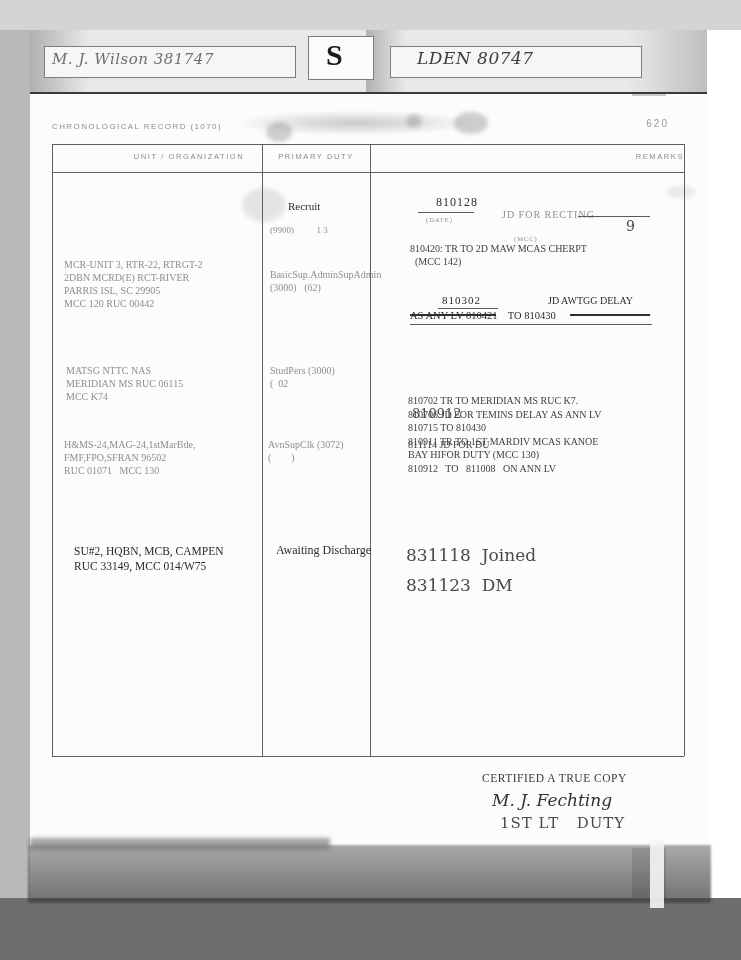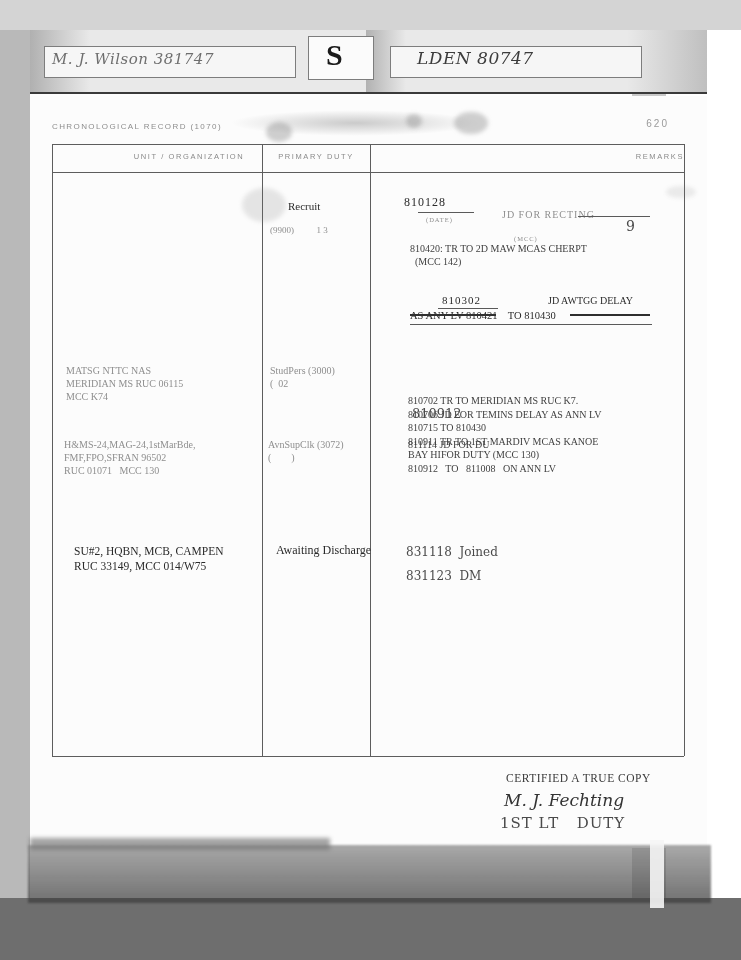--- a/index.html
+++ b/index.html
@@ -187,28 +187,26 @@
   .uline {
     position: absolute;
     height: 1px;
     background: #5a5a5a;
   }
 
   .cert {
     position: absolute;
     font-family: "Liberation Serif", serif;
     color: #3a3a3a;
-    margin-left: 24px;
   }
   .sig {
     position: absolute;
     font-family: "DejaVu Serif", serif;
     font-style: italic;
     color: #333;
-    margin-left: 12px;
   }
 
   .blot {
     position: absolute;
     border-radius: 50%;
     background: rgba(120,120,120,.35);
     filter: blur(2px);
   }
 </style>
 </head>
@@ -247,34 +245,40 @@
     <div class="rule rule-h-bottom"></div>
     <div class="rule rule-v-1"></div>
     <div class="rule rule-v-2"></div>
     <div class="rule rule-v-3"></div>
     <div class="rule rule-v-4"></div>
 
     <div class="col-head col-head-1">UNIT / ORGANIZATION</div>
     <div class="col-head col-head-2">PRIMARY DUTY</div>
     <div class="col-head col-head-3">REMARKS</div>
 
+    <div class="typed faint" style="left:34px; top:162px;">MCR-UNIT 3, RTR-22, RTRGT-2
+2DBN MCRD(E) RCT-RIVER
+PARRIS ISL, SC 29905
+MCC 120 RUC 00442</div>
 
     <div class="typed dark" style="left:258px; top:104px; font-size:11px;">Recruit</div>
     <div class="typed faint" style="left:240px; top:128px; font-size:9px;">(9900)          1 3</div>
 
-    <div class="typed dark" style="left:374px; top:100px; font-size:12px; letter-spacing:1px;">810128</div>
+    <div class="typed dark" style="left:406px; top:100px; font-size:12px; letter-spacing:1px;">810128</div>
     <div class="uline" style="left:388px; top:116px; width:56px;"></div>
     <div class="typed faint" style="left:396px; top:117px; font-size:6.5px; letter-spacing:1px;">(DATE)</div>
     <div class="typed faint" style="left:472px; top:112px; font-size:10px; letter-spacing:1px;">JD FOR RECTING</div>
     <div class="uline" style="left:548px; top:120px; width:72px;"></div>
     <div class="typed faint" style="left:484px; top:136px; font-size:6.5px; letter-spacing:1px;">(MCC)</div>
     <div class="hw" style="left:596px; top:122px; font-size:14px;">9</div>
     <div class="typed" style="left:380px; top:146px;">810420: TR TO 2D MAW MCAS CHERPT
   (MCC 142)</div>
 
+    <div class="typed faint" style="left:240px; top:172px;">BasicSup.AdminSupAdmin
+(3000)   (62)</div>
 
     <div class="typed dark" style="left:412px; top:198px; font-size:11px; letter-spacing:1px;">810302</div>
     <div class="uline" style="left:408px; top:212px; width:60px;"></div>
     <div class="typed dark" style="left:518px; top:198px; font-size:10px;">JD AWTGG DELAY</div>
     <div class="typed dark" style="left:380px; top:213px; font-size:10.5px;">AS ANY LV 810421    TO 810430</div>
     <div class="strike" style="left:380px; top:218px; width:86px;"></div>
     <div class="strike" style="left:540px; top:218px; width:80px;"></div>
     <div class="uline" style="left:380px; top:228px; width:242px;"></div>
 
     <div class="typed faint" style="left:36px; top:268px;">MATSG NTTC NAS
@@ -293,21 +297,21 @@
     <div class="typed faint" style="left:34px; top:342px;">H&amp;MS-24,MAG-24,1stMarBde,
 FMF,FPO,SFRAN 96502
 RUC 01071   MCC 130</div>
     <div class="typed faint" style="left:238px; top:342px;">AvnSupClk (3072)
 (        )</div>
     <div class="typed" style="left:378px; top:342px;">811114 JD FOR DU</div>
 
     <div class="typed dark" style="left:44px; top:448px; font-size:11.5px; line-height:15px;">SU#2, HQBN, MCB, CAMPEN
 RUC 33149, MCC 014/W75</div>
     <div class="typed dark" style="left:246px; top:448px; font-size:12px;">Awaiting Discharge</div>
-    <div class="hw" style="left:376px; top:444px; font-size:12px; line-height:24px;">831118  Joined
+    <div class="hw" style="left:376px; top:444px; font-size:17px; line-height:30px;">831118  Joined
 831123  DM</div>
 
     <div class="cert" style="left:452px; top:676px; font-size:11.5px; letter-spacing:.5px;">CERTIFIED A TRUE COPY</div>
     <div class="sig" style="left:462px; top:694px; font-size:17px;">M. J. Fechting</div>
     <div class="hw" style="left:470px; top:718px; font-size:15px; letter-spacing:1px;">1ST LT   DUTY</div>
 
     <div class="blot" style="left:236px; top:26px; width:26px; height:20px;"></div>
     <div class="blot" style="left:376px; top:18px; width:16px; height:14px;"></div>
     <div class="blot" style="left:424px; top:16px; width:34px; height:22px;"></div>
     <div class="blot" style="left:212px; top:92px; width:44px; height:34px; opacity:.5;"></div>

